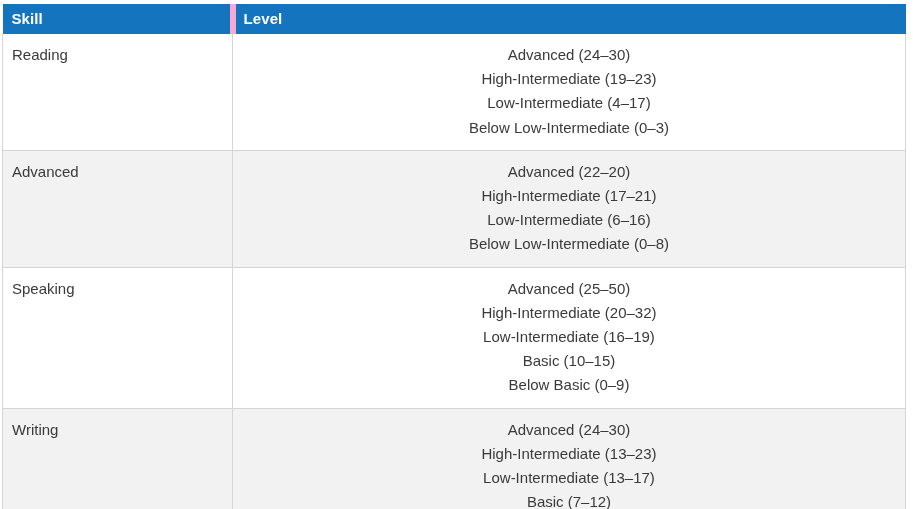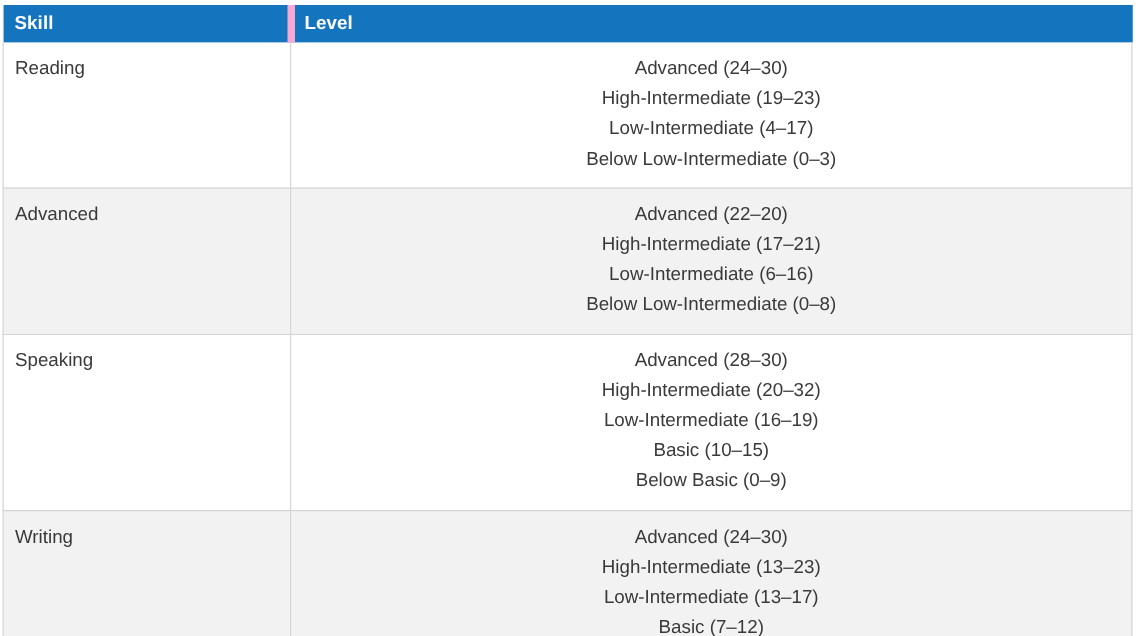--- a/index.html
+++ b/index.html
@@ -126,21 +126,21 @@
           <span class="level-line">Advanced (22–20)</span>
           <span class="level-line">High-Intermediate (17–21)</span>
           <span class="level-line">Low-Intermediate (6–16)</span>
           <span class="level-line">Below Low-Intermediate (0–8)</span>
         </td>
       </tr>
 
       <tr class="row-odd">
         <td class="cell-skill">Speaking</td>
         <td class="cell-level">
-          <span class="level-line">Advanced (28–30)</span>
+          <span class="level-line">Advanced (25–50)</span>
           <span class="level-line">High-Intermediate (20–32)</span>
           <span class="level-line">Low-Intermediate (16–19)</span>
           <span class="level-line">Basic (10–15)</span>
           <span class="level-line">Below Basic (0–9)</span>
         </td>
       </tr>
 
       <tr class="row-even">
         <td class="cell-skill">Writing</td>
         <td class="cell-level">

